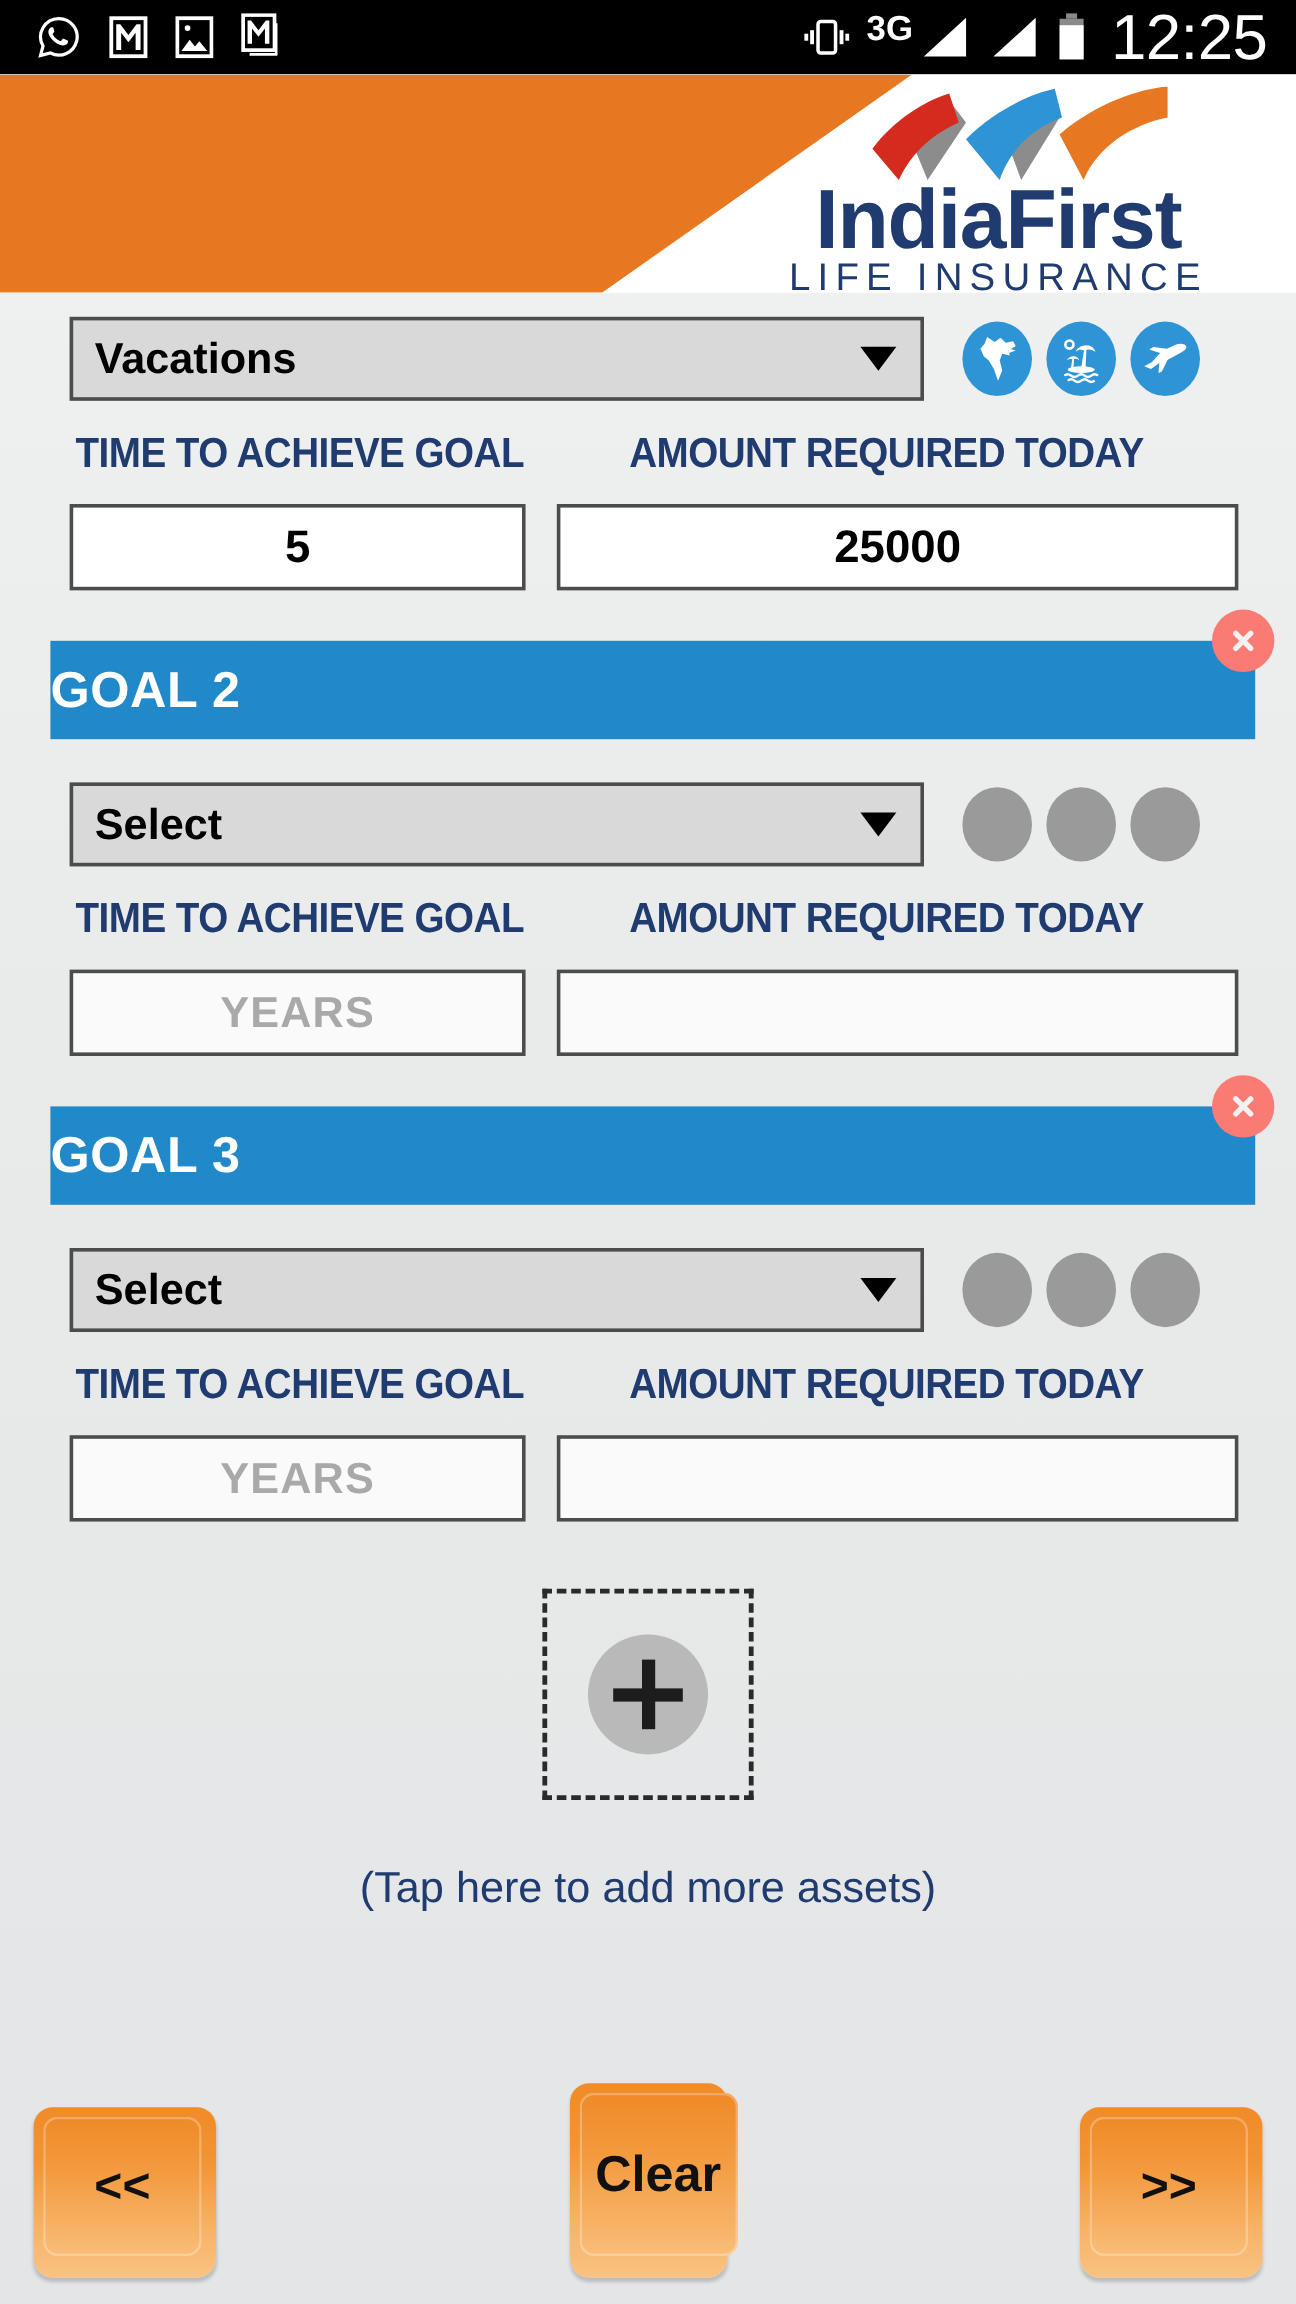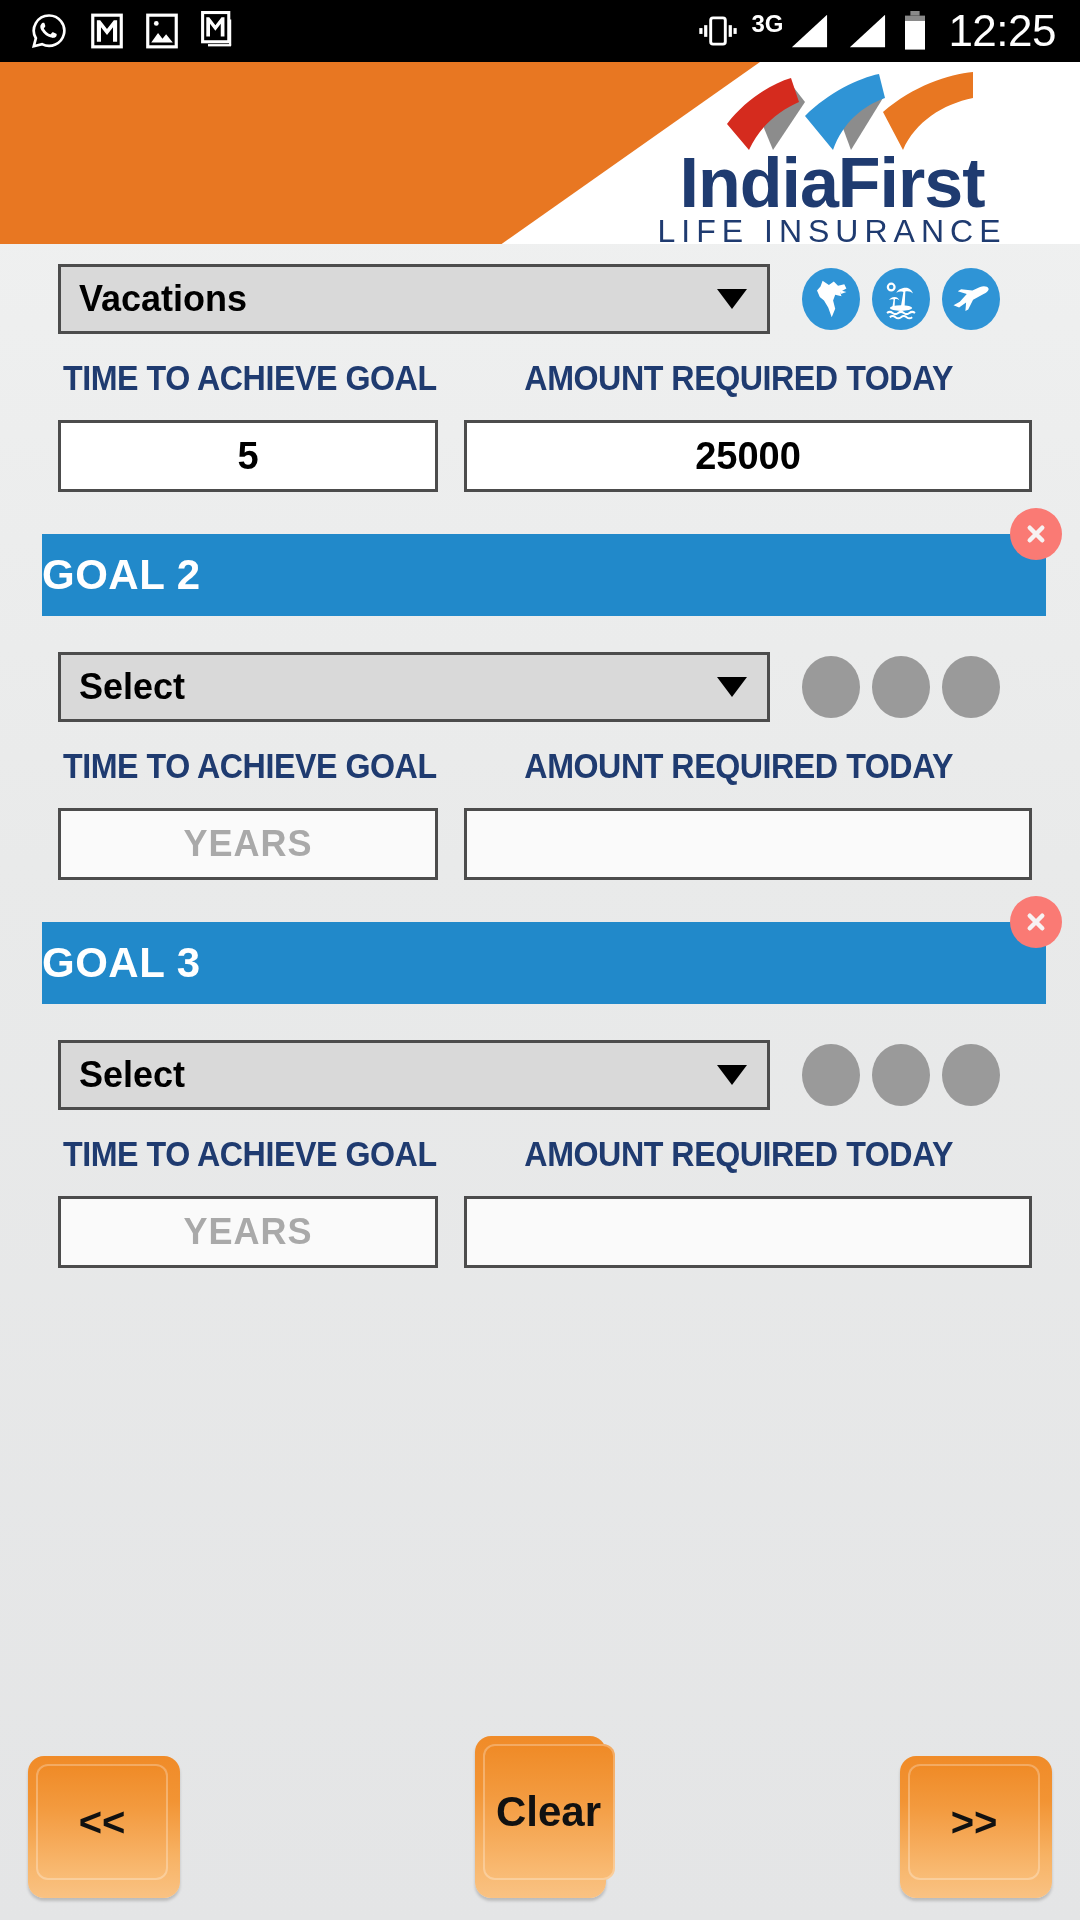--- a/index.html
+++ b/index.html
@@ -26,21 +26,21 @@
     background: #000;
     display: flex;
     align-items: center;
     padding: 0 16px;
   }
   .sb-left { display: flex; align-items: center; gap: 22px; margin-left: 14px; }
   .sb-right { display: flex; align-items: center; gap: 14px; margin-left: auto; margin-right: 8px; }
   .sb-icon { display: block; }
   .sb-clock {
     color: #fff;
-    font-size: 44px;
+    font-size: 53px;
     font-family: "Liberation Sans", sans-serif;
     letter-spacing: -0.5px;
     margin-left: 6px;
   }
 
   
   .header {
     position: relative;
     height: 182px;
     background: #ffffff;
@@ -314,21 +314,21 @@
     </div>
     <div class="sb-right">
       <svg class="sb-icon" width="38" height="34" viewBox="0 0 26 22">
         <rect x="8" y="2" width="10" height="18" rx="1.6" fill="none" stroke="#fff" stroke-width="2"></rect>
         <rect x="3.5" y="7" width="2.2" height="8" fill="#fff"></rect>
         <rect x="0.2" y="9" width="2.2" height="4" fill="#fff"></rect>
         <rect x="20.3" y="7" width="2.2" height="8" fill="#fff"></rect>
         <rect x="23.6" y="9" width="2.2" height="4" fill="#fff"></rect>
       </svg>
       <div style="display:flex;align-items:flex-end;gap:3px;">
-        <span style="color:#fff;font-size:24px;font-weight:bold;line-height:22px;position:relative;top:-14px;">3G</span>
+        <span style="color:#fff;font-size:29px;font-weight:bold;line-height:22px;position:relative;top:-14px;">3G</span>
         <svg width="44" height="36" viewBox="0 0 30 24">
           <path fill="#fff" d="M28 1v22H4z"></path>
         </svg>
       </div>
       <svg width="44" height="36" viewBox="0 0 30 24">
         <path fill="#fff" d="M28 1v22H4z"></path>
       </svg>
       <svg width="26" height="40" viewBox="0 0 16 26">
         <rect x="5" y="0" width="6" height="3" fill="#8a8a8a"></rect>
         <rect x="1.5" y="3" width="13" height="22" fill="#8a8a8a"></rect>
@@ -468,20 +468,28 @@
       <div class="inputs-row">
         <div class="text-input left empty">
           <span class="ph">YEARS</span>
         </div>
         <div class="text-input right empty">
           <span class="ph"></span>
         </div>
       </div>
     </div>
 
+    <div class="add-wrap">
+      <div class="add-box">
+        <div class="add-circle">
+          <div class="add-plus"></div>
+        </div>
+      </div>
+      <div class="tap-hint">(Tap here to add more assets)</div>
+    </div>
 
   </div>
 
   <div class="footer">
     <div class="btn-3d btn-nav">
       <div class="btn-inner">&lt;&lt;</div>
     </div>
     <div class="btn-3d btn-clear">
       <div class="btn-inner">Clear</div>
     </div>

